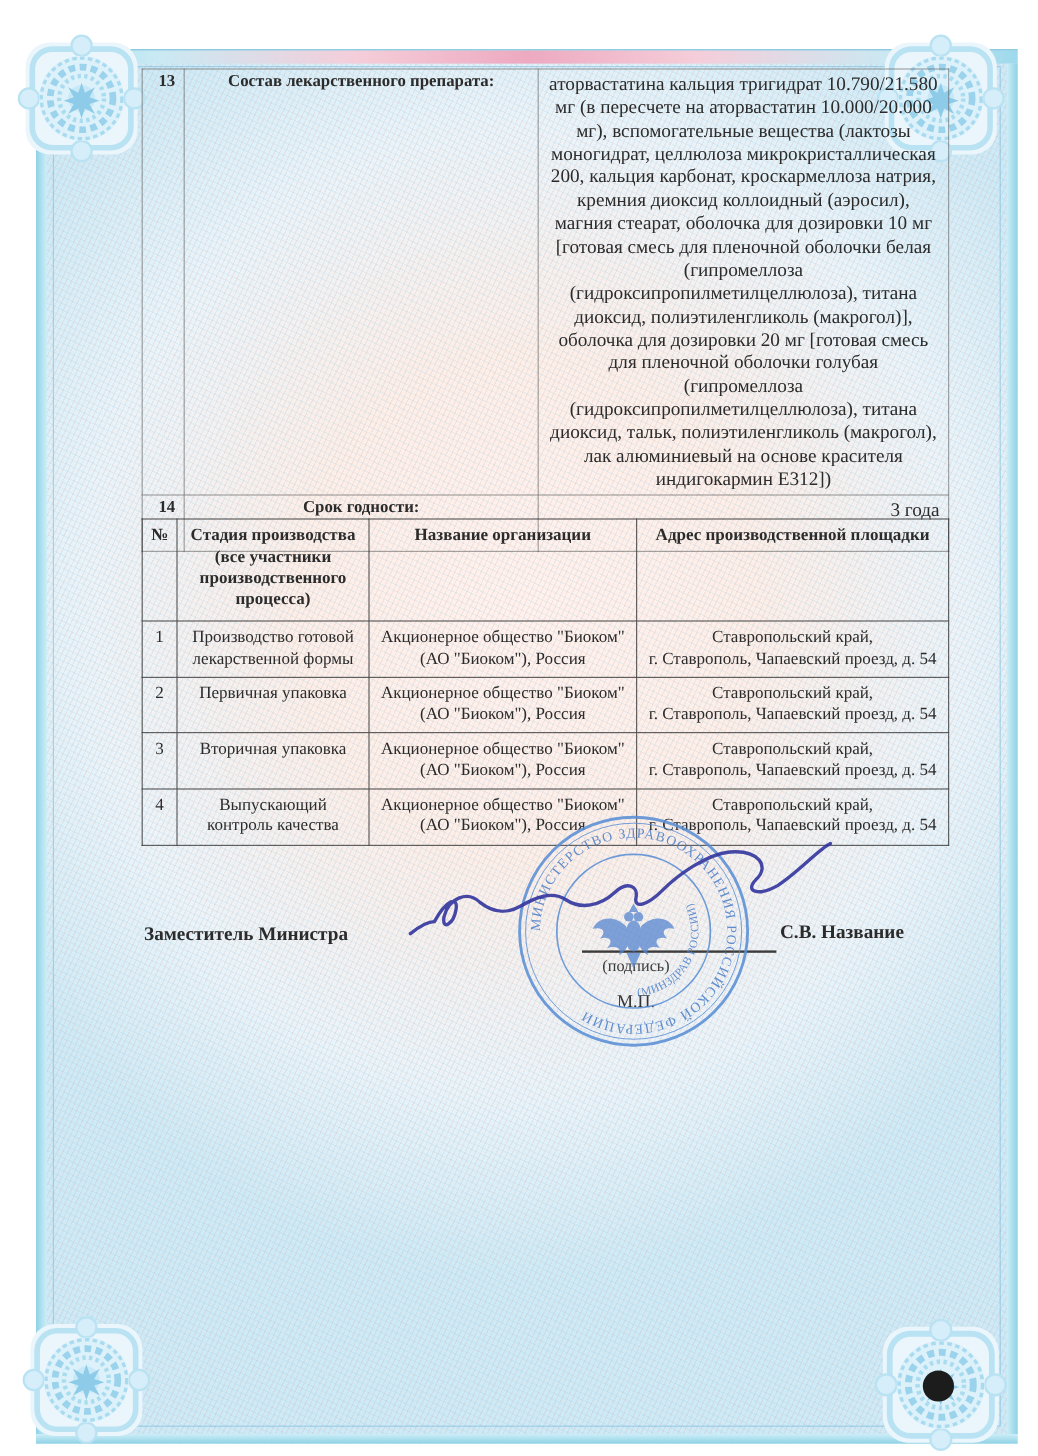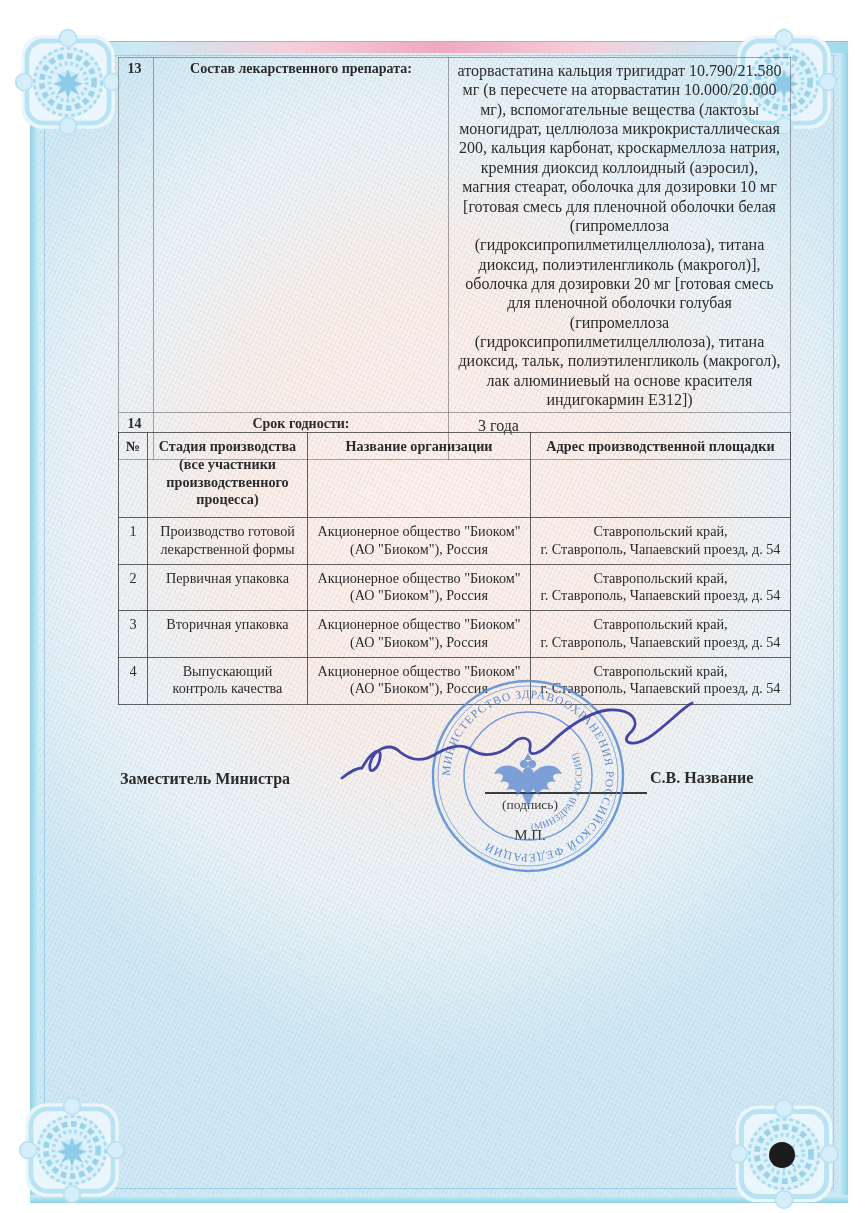--- a/index.html
+++ b/index.html
@@ -42,26 +42,26 @@
   .rosette.br { left:726px; top:1096px; width:116px; height:116px; }
   .hole-dot { position:absolute; left:769px; top:1142px; width:26px; height:26px;
     border-radius:50%; background:#1c1c1c; }
 
   
   table { border-collapse:collapse; table-layout:fixed; position:absolute; }
   td, th { vertical-align:top; text-align:center; }
 
   .t1 { left:118px; top:57px; width:672px; font-size:14px; }
   .t1 td { border:1px solid rgba(95,95,95,0.55); padding:3px 7px; line-height:1.21; }
-  .t1 .num { text-align:center; padding-left:4px; font-weight:bold;font-family:Liberation Serif, serif; }
+  .t1 .num { text-align:right; padding-left:4px; font-weight:bold;font-family:Liberation Serif, serif; }
   .t1 .lbl { font-weight:bold; }
   .t1 .val { font-size:16px; }
   .t1 tr.r13 td { height:283px; }
   .t1 tr.r14 td { height:47px; }
-  .t1 .center { text-align:left;padding-left:29px; }
+  .t1 .center { text-align:right;padding-left:29px; }
 
   .intro {
     position:absolute; top:384px; left:83px; width:700px;
     text-align:center; font-size:14.5px; line-height:1.32; color:#333;
   }
 
   .t2 { left:118px; top:432px; width:672px; font-size:14.2px; }
   .t2 td, .t2 th { border:1px solid rgba(60,60,60,0.8); padding:5px 7px; line-height:1.25; }
   .t2 th { font-weight:bold; }
   .t2 tr.hdr th { height:85px; }

